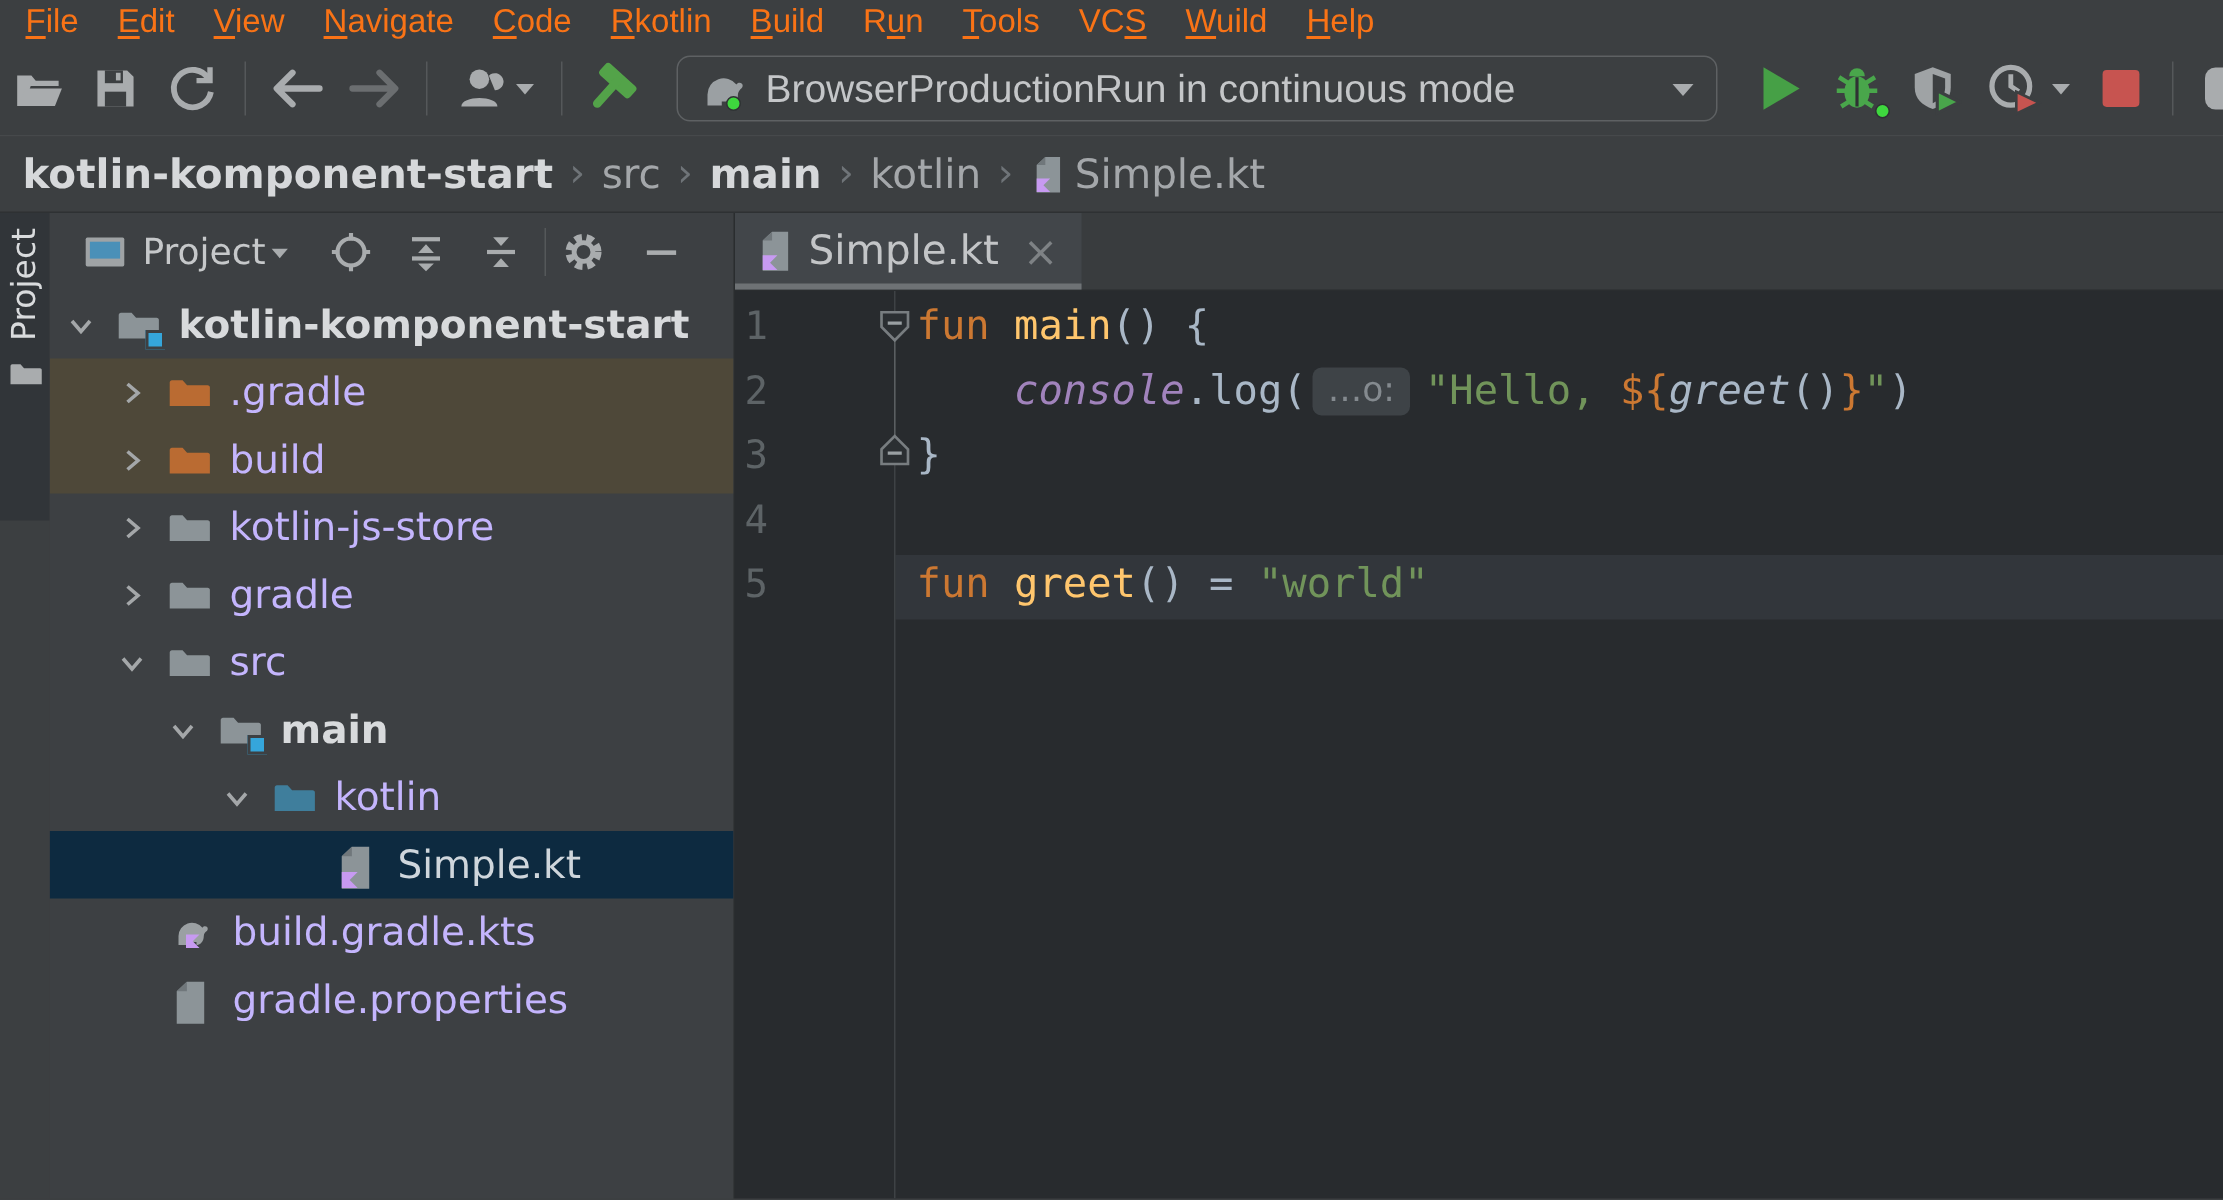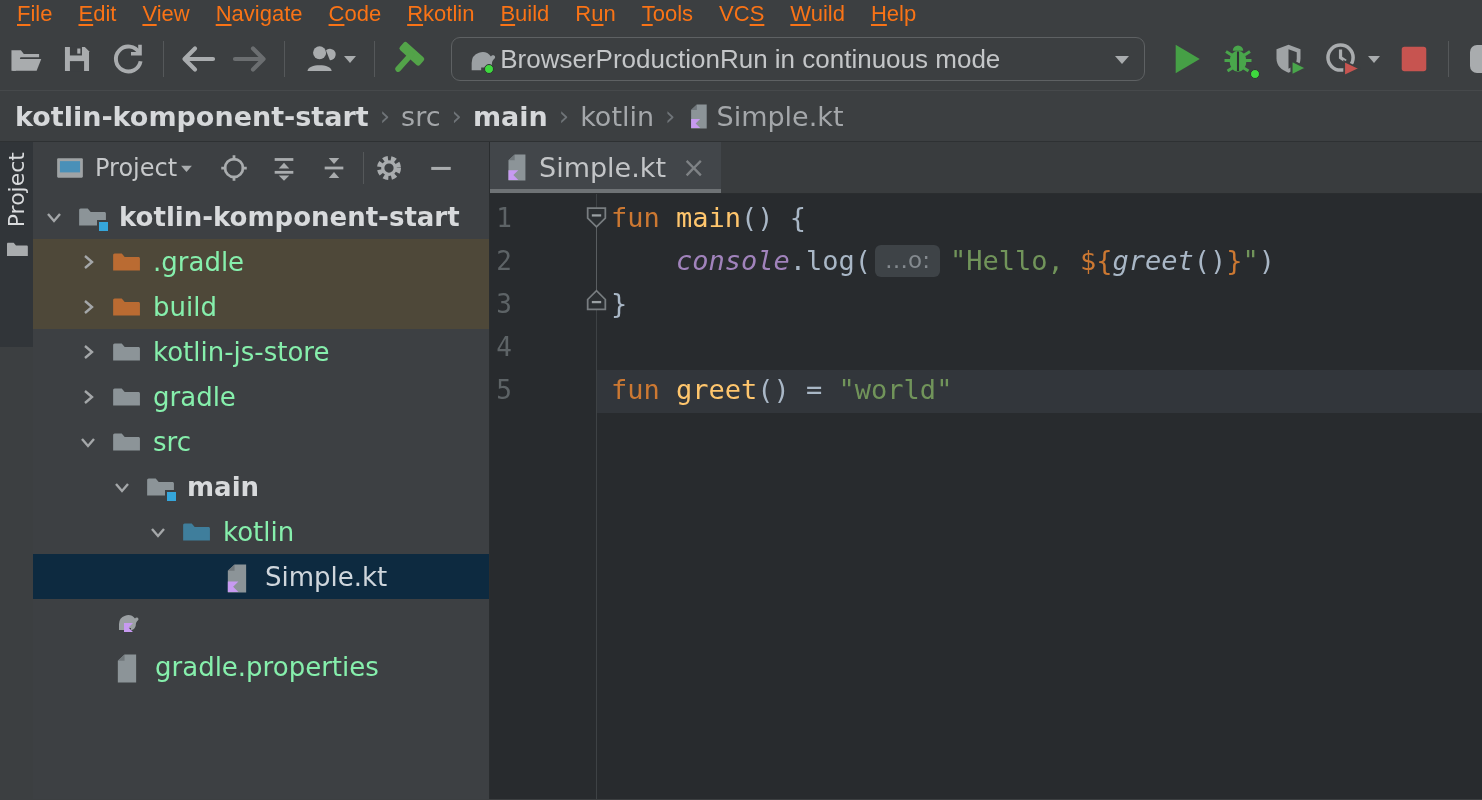--- a/index.html
+++ b/index.html
@@ -9,21 +9,21 @@
   
   .menubar { height:28px; display:flex; align-items:center; padding-left:4px; background:#3C3F41; }
   .mi { font-family:"Liberation Sans", sans-serif; font-size:22px; line-height:28px; color:#f97316; padding:0 13px; cursor:default; }
   .mi .mn { text-decoration:underline; text-underline-offset:3px; }
 
   
   .toolbar { height:63px; display:flex; align-items:center; border-bottom:1px solid #46494B; background:#3C3F41; }
   .tbtn { width:44px; height:44px; display:flex; align-items:center; justify-content:center; margin:0 4px; border-radius:4px; }
   .tsep { width:1px; height:36px; background:#55585A; margin:0 9px; }
   .combo { height:44px; width:706px; margin:0 16px; border:1.5px solid #5E6163; border-radius:9px;
-           display:flex; align-items:center; padding:0 14px; }
+           display:flex; align-items:center; padding:0 14px; gap:10px; }
   .combo-label { font-family:"Liberation Sans", sans-serif; font-size:26px; color:#C4C6C8; white-space:nowrap; overflow:hidden; }
   .combo .arr { margin-left:auto; }
   .gradle-dot { position:relative; }
   .statusdot { position:absolute; width:10px; height:10px; border-radius:50%; background:#3ED83E; border:1.5px solid #2F3234; }
   .partial-icon { width:12px; height:28px; background:#A9ACAE; border-radius:7px 0 0 7px; margin-left:12px; }
 
   
   .crumbs { height:51px; display:flex; align-items:center; padding-left:15px; gap:11px; border-bottom:1px solid #2E3133; background:#3C3F41; }
   .crumb { font-size:27px; color:#A4A7AA; white-space:nowrap; }
   .crumb.b { font-weight:bold; color:#D6D8DA; }
@@ -39,21 +39,21 @@
                 display:flex; flex-direction:column; align-items:center; padding-top:10px; gap:12px; }
   .stripe-label { writing-mode:vertical-rl; transform:rotate(180deg); font-size:22px; color:#D9DBDD; }
 
   
   .ppanel { width:457px; flex:none; background:#3D4043; border-right:1px solid #2A2D2F; display:flex; flex-direction:column; }
   .phead { height:52px; flex:none; display:flex; align-items:center; padding-left:22px; }
   .phead-title { font-size:24px; color:#C6C8CA; margin-left:10px; }
   .phead .hbtn { display:flex; align-items:center; justify-content:center; width:38px; height:38px; }
   .hsep { width:1px; height:32px; background:#55585A; margin:0 6px; }
   .tree { flex:1; overflow:hidden; font-size:26px; }
-  .trow { height:45px; display:flex; align-items:center; gap:12px; color:#86efac; white-space:nowrap; }
+  .trow { height:45px; display:flex; align-items:center; gap:12px; color:#c4b5fd; white-space:nowrap; }
   .trow.b { font-weight:bold; color:#D8DADC; }
   .trow.excluded { background:#4E4839; }
   .trow.selected { background:#0D2A40; color:#CFD6DC; }
   .chev { width:22px; height:22px; flex:none; display:flex; align-items:center; justify-content:center; }
   .ticon { position:relative; width:30px; height:27px; flex:none; }
   .badge-sq { position:absolute; right:-3px; bottom:-3px; width:13px; height:13px; background:#35A6DB; border:2px solid #3D4043; }
   .badge-lines { position:absolute; left:6px; bottom:-4px; width:15px; height:14px;
                  background:repeating-linear-gradient(#E0A33C 0 3px, #3D4043 3px 5px); }
 
   
@@ -452,20 +452,21 @@
 
 
 
       <div class="trow" style="padding-left:80px">
         <span class="ticon">
             <svg width="32" height="28" viewBox="0 0 30 28">
               <path d="M5 22 v-6 a9 9 0 0 1 16-5.5 c.85-1.5 3.4-1.2 3.5.6.1 1.3-1.1 1.7-1.9 2.8-.5.7-.75 1.4-.75 2.3 0 3.2-2.2 6-5.3 6 H17 v-2.2 h-4.2 V22 z" fill="#9BA0A3"></path>
               <polygon points="10,15 19,15 14.5,19.5 19,24 10,24" fill="#C79AF1"></polygon>
             </svg>
           </span>
+        <span>build.gradle.kts</span>
       </div>
 
       <div class="trow" style="padding-left:80px">
         <span class="ticon">
             <svg width="27" height="31" viewBox="0 0 28 32">
               <path d="M5 8 L12 1.5 H24 V30.5 H5 z" fill="#8C9498"></path>
               <path d="M5 8 L12 1.5 V8 z" fill="#70777B"></path>
             </svg>
           </span>
         <span>gradle.properties</span>

